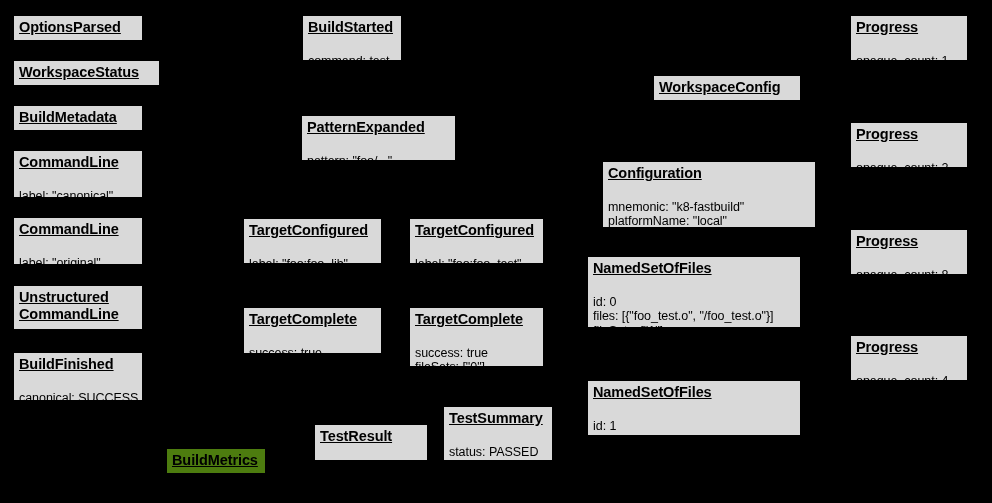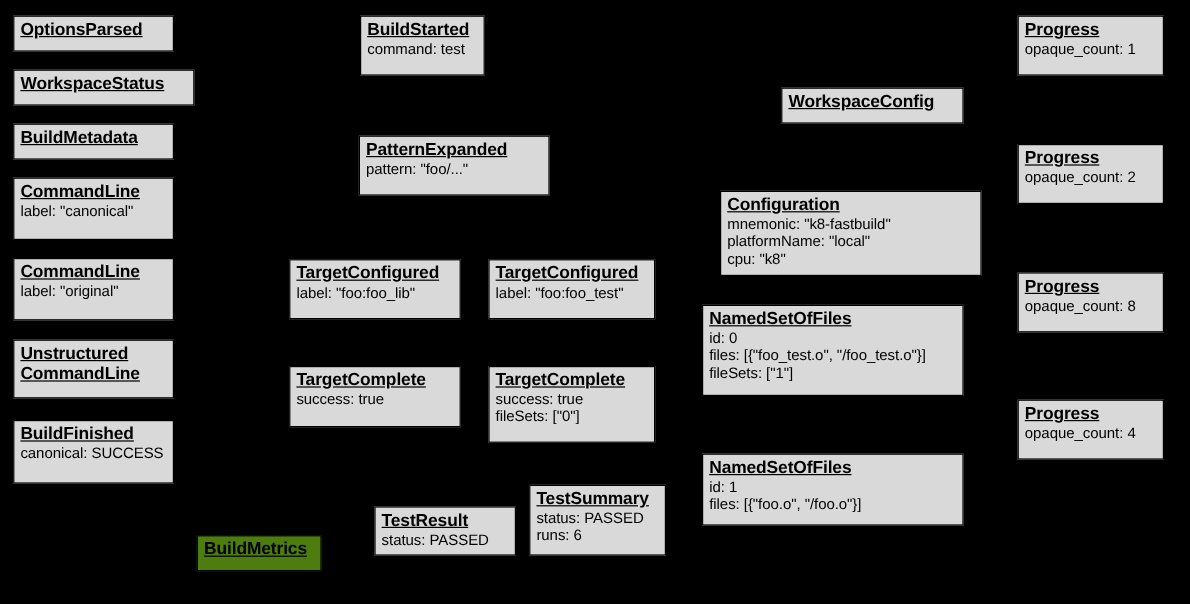--- a/index.html
+++ b/index.html
@@ -15,40 +15,40 @@
     position: relative;
     width: 992px;
     height: 503px;
     background: #000000;
     overflow: hidden;
   }
   .node {
     position: absolute;
     box-sizing: border-box;
     background: #d9d9d9;
-    border: 1px solid #b91c1c;
+    border: 3px solid #b91c1c;
     padding: 3px 5px 4px 5px;
     line-height: 1.16;
   }
   .node-title {
     display: block;
     font-weight: bold;
     font-size: 14.5px;
     color: #000000;
     text-decoration: underline;
     text-underline-offset: 1px;
     white-space: nowrap;
     letter-spacing: -0.1px;
   }
   .node-title.wrap {
     white-space: normal;
   }
   .node-fields {
     display: block;
-    margin-top: 0;
+    margin-top: 18px;
   }
   .node-field {
     display: block;
     font-size: 12.5px;
     color: #000000;
     white-space: nowrap;
     letter-spacing: -0.05px;
   }
 </style>
 </head>

